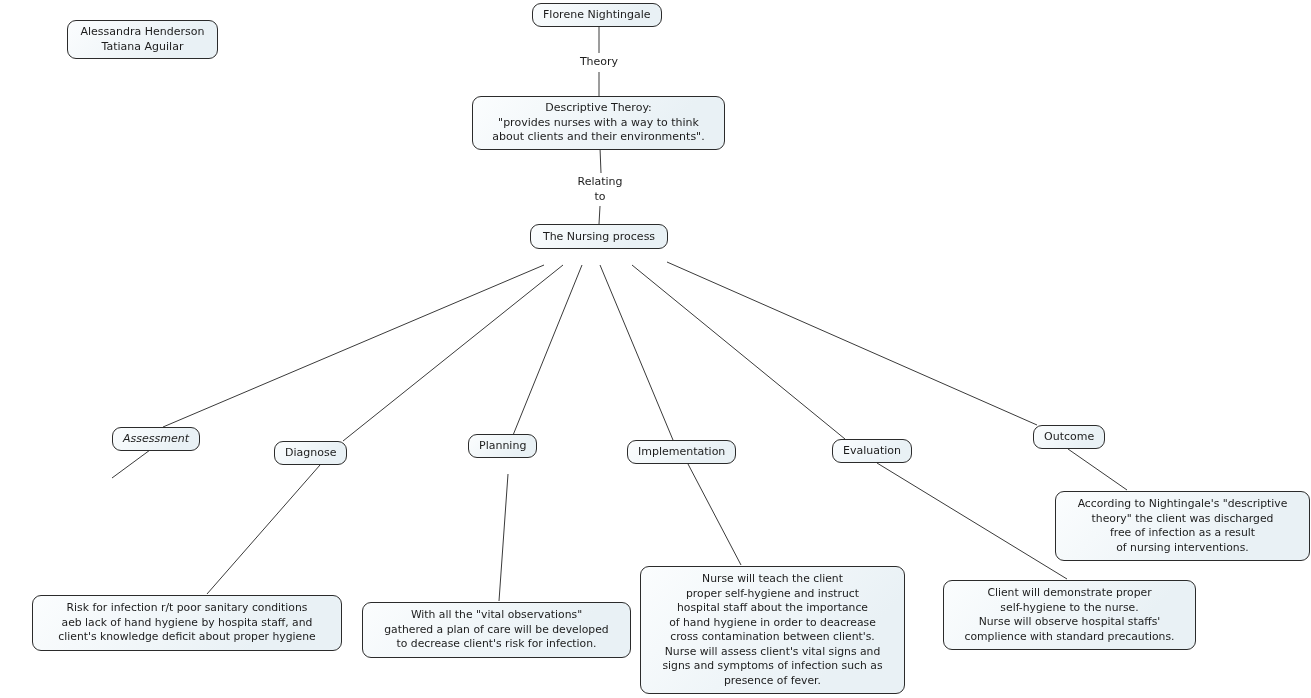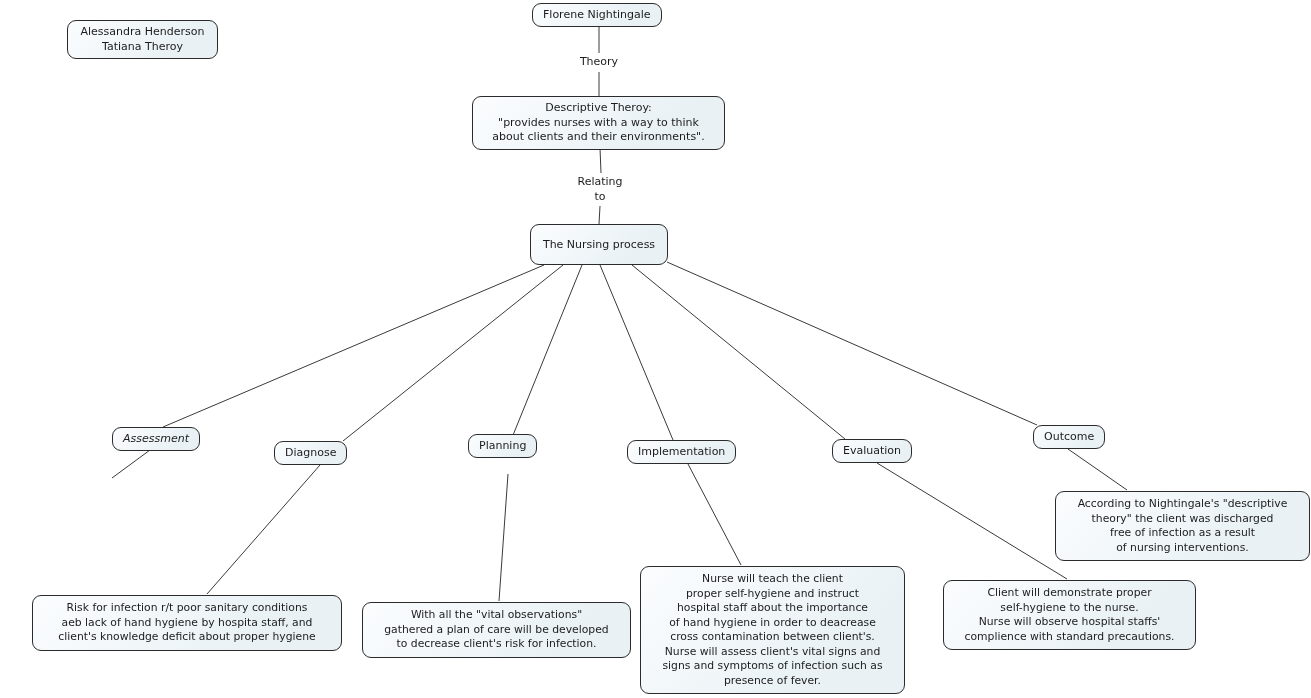--- a/index.html
+++ b/index.html
@@ -34,21 +34,21 @@
     color: #1c1c1c;
   }
   .concept {
     font-size: 11px;
     line-height: 14px;
     padding: 4px 10px;
   }
   .concept-tall {
     font-size: 11px;
     line-height: 15px;
-    padding: 12px 7px;
+    padding: 4px 7px;
   }
   .concept-multi {
     font-size: 11px;
     line-height: 14.5px;
     padding: 4px 10px;
   }
   .detail {
     font-size: 10.8px;
     line-height: 14.5px;
     padding: 5px 8px;
@@ -83,21 +83,21 @@
     <line x1="667" y1="262" x2="1037" y2="425" stroke-width="1" stroke="#3a3a3a"></line>
     <line x1="150" y1="450" x2="112" y2="478" stroke-width="1" stroke="#3a3a3a"></line>
     <line x1="320" y1="465" x2="207" y2="594" stroke-width="1" stroke="#3a3a3a"></line>
     <line x1="508" y1="474" x2="499" y2="601" stroke-width="1" stroke="#3a3a3a"></line>
     <line x1="688" y1="464" x2="741" y2="565" stroke-width="1" stroke="#3a3a3a"></line>
     <line x1="877" y1="463" x2="1067" y2="579" stroke-width="1" stroke="#3a3a3a"></line>
     <line x1="1068" y1="449" x2="1127" y2="490" stroke-width="1" stroke="#3a3a3a"></line>
   </svg>
 
   <div class="node concept-multi" style="left:67px; top:20px; min-width:151px;">Alessandra Henderson
-Tatiana Theroy</div>
+Tatiana Aguilar</div>
 
   <div class="node concept" style="left:532px; top:3px;text-align:right;">Florene Nightingale</div>
 
   <div class="link-label center-x" style="left:599px; top:54px;">Theory</div>
 
   <div class="node concept-multi" style="left:472px; top:96px; min-width:253px;">Descriptive Theroy:
 "provides nurses with a way to think
 about clients and their environments".</div>
 
   <div class="link-label center-x" style="left:600px; top:174px;">Relating

